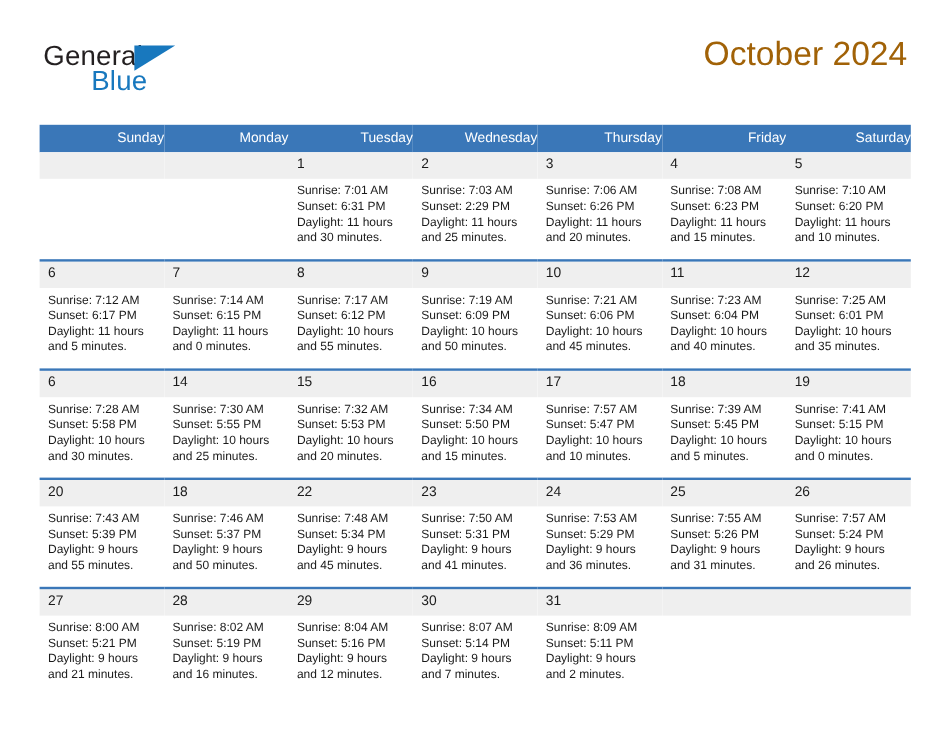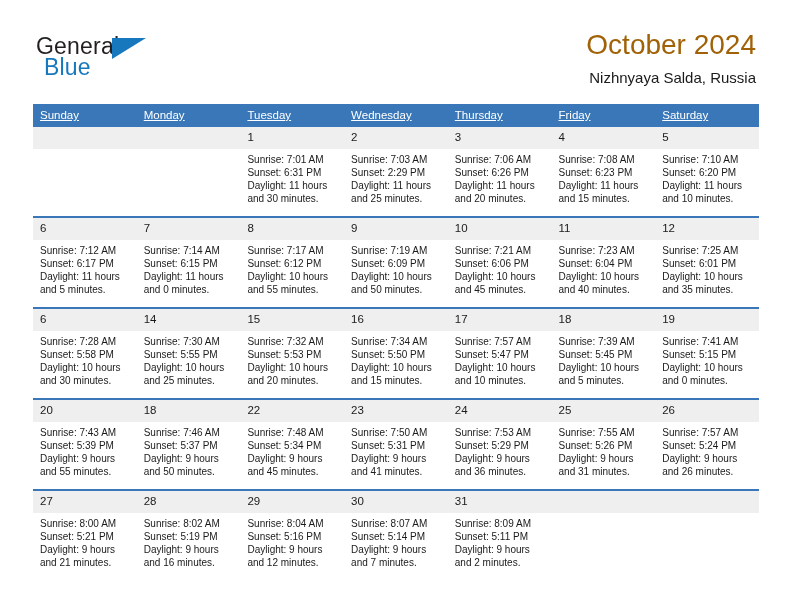--- a/index.html
+++ b/index.html
@@ -40,21 +40,21 @@
     position: absolute;
     left: 0;
     top: 0;
     font-size: 23px;
     letter-spacing: .2px;
     color: #231f20;
     font-family: "Liberation Sans", sans-serif;
   }
   .logo-blue {
     position: absolute;
-    left: 8px;
+    left: 40px;
     top: 21px;
     font-size: 23px;
     letter-spacing: .2px;
     color: #1878be;
     font-family: "Liberation Sans", sans-serif;
   }
   .logo-flag {
     position: absolute;
     left: 76px;
     top: 5px;
@@ -98,25 +98,24 @@
     table-layout: fixed;
     width: 726px;
   }
   table.cal col { width: 103.71px; }
 
   thead th {
     background: #3a77b8;
     color: #ffffff;
     font-size: 11.5px;
     font-weight: normal;
-    text-align: left;
+    text-align: right;
     padding: 5px 0 5px 7px;
     height: 11px;
     line-height: 13px;
-    text-decoration: underline;
   }
 
   tbody td {
     vertical-align: top;
     padding: 0;
     height: 89px;
     border-top: 2px solid #3a77b8;
     background: #ffffff;
   }
   tbody tr.week-1 td { border-top: none; }
@@ -147,21 +146,20 @@
   <div class="top">
 
     <div class="logo">
       <span class="logo-general">General</span>
       <span class="logo-flag"></span>
       <span class="logo-blue">Blue</span>
     </div>
 
     <div class="title-wrap">
       <div class="cal-title">October 2024</div>
-      <div class="cal-sub">Nizhnyaya Salda, Russia</div>
     </div>
 
   </div>
 
   <div class="calendar">
     <table class="cal">
       <colgroup>
         <col>
           <col>
           <col>

